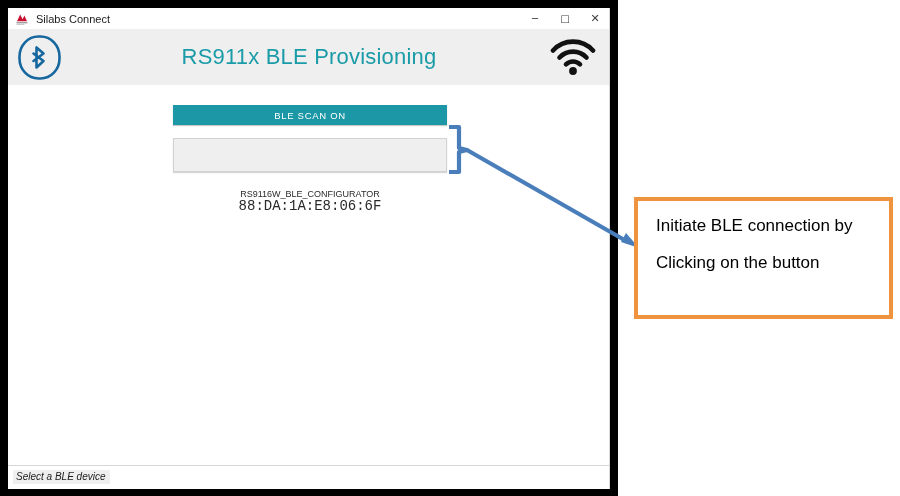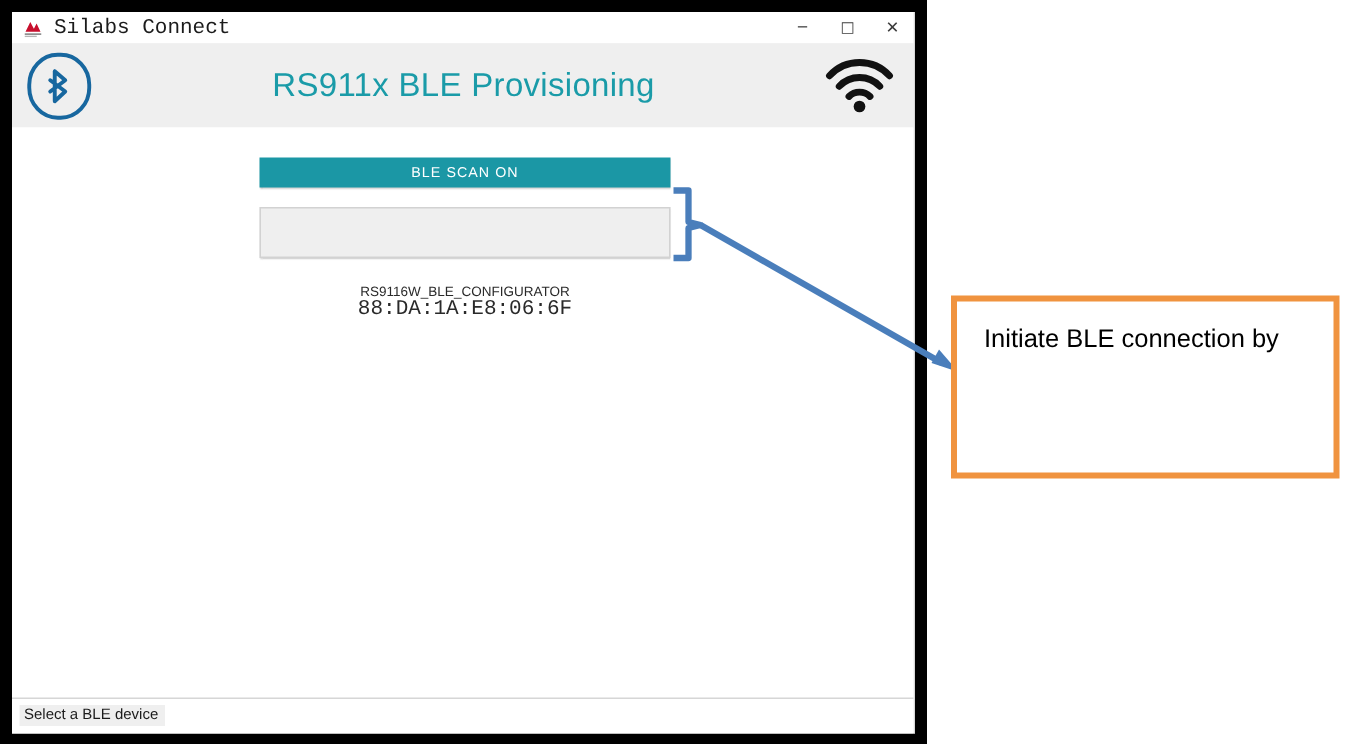--- a/index.html
+++ b/index.html
@@ -53,23 +53,23 @@
   }
   #app-icon {
     width: 14px;
     height: 14px;
     margin-left: 7px;
     position: relative;
     flex: none;
   }
   #title-bar .title-text {
     margin-left: 7px;
-    font-size: 14px;
+    font-size: 11px;
     color: #1b1b1b;
-    font-family: Liberation Mono, monospace;
+    font-family: Liberation Sans, sans-serif;
     white-space: nowrap;
   }
   .win-buttons {
     margin-left: auto;
     display: flex;
     height: 21px;
   }
   .win-btn {
     width: 30px;
     height: 21px;
@@ -194,20 +194,21 @@
   #status-text {
     position: absolute;
     left: 5px;
     top: 4px;
     padding: 1px 4px 2px 3px;
     background: #efefef;
     font-size: 10px;
     color: #1b1b1b;
     font-family: "Liberation Sans", sans-serif;
     white-space: nowrap;
+    font-style: italic;
   }
 
   
   #annotation-box {
     position: absolute;
     left: 634px;
     top: 197px;
     width: 259px;
     height: 122px;
     box-sizing: border-box;
@@ -298,13 +299,14 @@
 
   <path d="M9 9 L19 9 L19 30 L27 32 L19 34 L19 54 L9 54" fill="none" stroke="#4a7ebb" stroke-width="4.2" stroke-linejoin="round" stroke-linecap="butt"></path>
 
   <line x1="27" y1="32" x2="188" y2="124" stroke="#4a7ebb" stroke-width="4.2"></line>
 
   <path d="M199 130 L181 124 L186 115 Z" fill="#4a7ebb"></path>
 </svg>
 
 <div id="annotation-box">
   <div class="annotation-line">Initiate BLE connection by</div>
+  <div class="annotation-line second">Clicking on the button</div>
 </div>
 
 </body></html>

